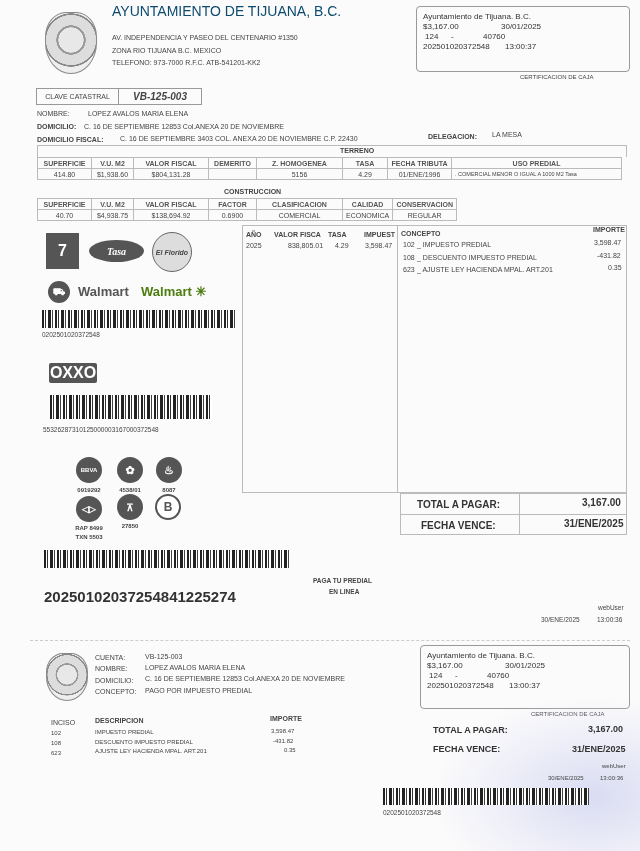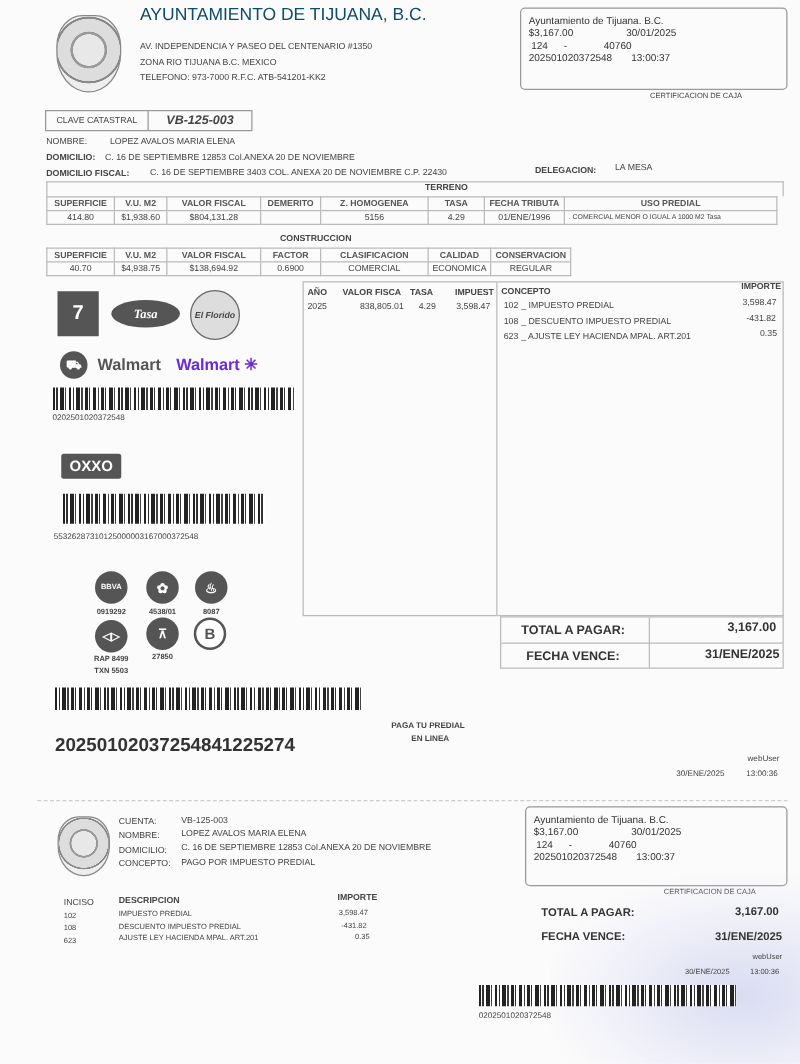--- a/index.html
+++ b/index.html
@@ -141,25 +141,25 @@
 <div class="abs bold" style="left:417px;top:499px;font-size:10px;color:#333;">TOTAL A PAGAR:</div>
 <div class="abs bold" style="left:582px;top:497px;font-size:10px;color:#333;">3,167.00</div>
 <div class="abs bold" style="left:421px;top:520px;font-size:10px;color:#333;">FECHA VENCE:</div>
 <div class="abs bold" style="left:564px;top:518px;font-size:10px;color:#333;">31/ENE/2025</div>
 
 <div class="abs logo-box" style="left:46px;top:233px;width:33px;height:36px;background:#555;font-size:16px;">7</div>
 <div class="abs logo-box" style="left:89px;top:240px;width:55px;height:22px;border-radius:50%;background:#555;font-size:10px;font-style:italic;font-family:'Liberation Serif',serif;">Tasa</div>
 <div class="abs logo-box" style="left:152px;top:232px;width:40px;height:40px;border-radius:50%;background:#ddd;border:1px solid #666;color:#444;font-size:7px;font-style:italic;">El Florido</div>
 <div class="abs logo-box" style="left:48px;top:281px;width:22px;height:22px;border-radius:50%;background:#555;font-size:10px;">⛟</div>
 <div class="abs bold" style="left:78px;top:284px;font-size:13px;color:#555;">Walmart</div>
-<div class="abs bold" style="left:141px;top:284px;font-size:13px;color:#6d28d9;">Walmart ✳</div>
+<div class="abs bold" style="left:141px;top:284px;font-size:13px;color:#4d7c0f;">Walmart ✳</div>
 <div class="abs barcode" style="left:42px;top:310px;width:194px;height:18px;"></div>
 <div class="abs txt" style="left:42px;top:331px;font-size:6.5px;">0202501020372548</div>
 
-<div class="abs logo-box" style="left:49px;top:363px;width:48px;height:20px;background:#555;border-radius:2px;font-size:12px;">OXXO</div>
+<div class="abs logo-box" style="left:49px;top:363px;width:48px;height:20px;background:#555;border-radius:2px;font-size:16px;">OXXO</div>
 <div class="abs barcode" style="left:50px;top:395px;width:162px;height:24px;"></div>
 <div class="abs txt" style="left:43px;top:426px;font-size:6.5px;">55326287310125000003167000372548</div>
 
 <div class="abs bank-logo" style="left:76px;top:457px;font-size:6px;">BBVA</div>
 <div class="abs bank-lbl" style="left:71px;top:487px;width:36px;">0919292</div>
 <div class="abs bank-logo" style="left:117px;top:457px;font-size:11px;">✿</div>
 <div class="abs bank-lbl" style="left:113px;top:487px;width:34px;">4538/01</div>
 <div class="abs bank-logo" style="left:156px;top:457px;font-size:11px;">♨</div>
 <div class="abs bank-lbl" style="left:152px;top:487px;width:34px;">8087</div>
 <div class="abs bank-logo" style="left:76px;top:496px;font-size:9px;">◁▷</div>

